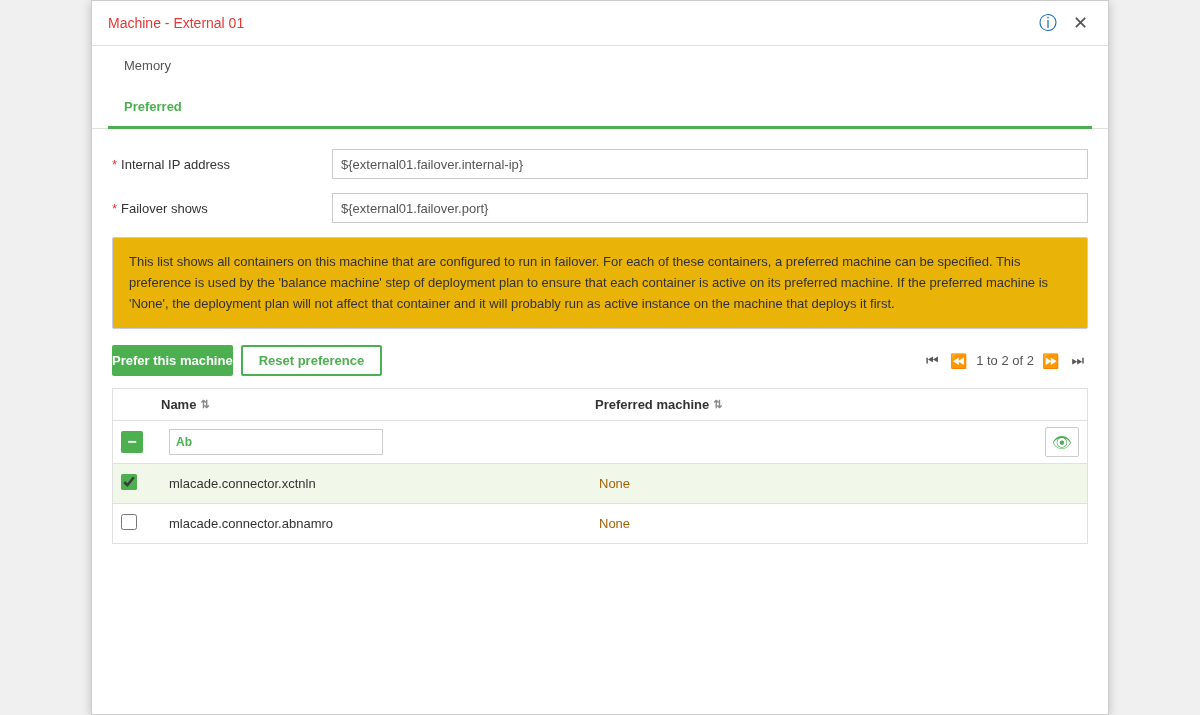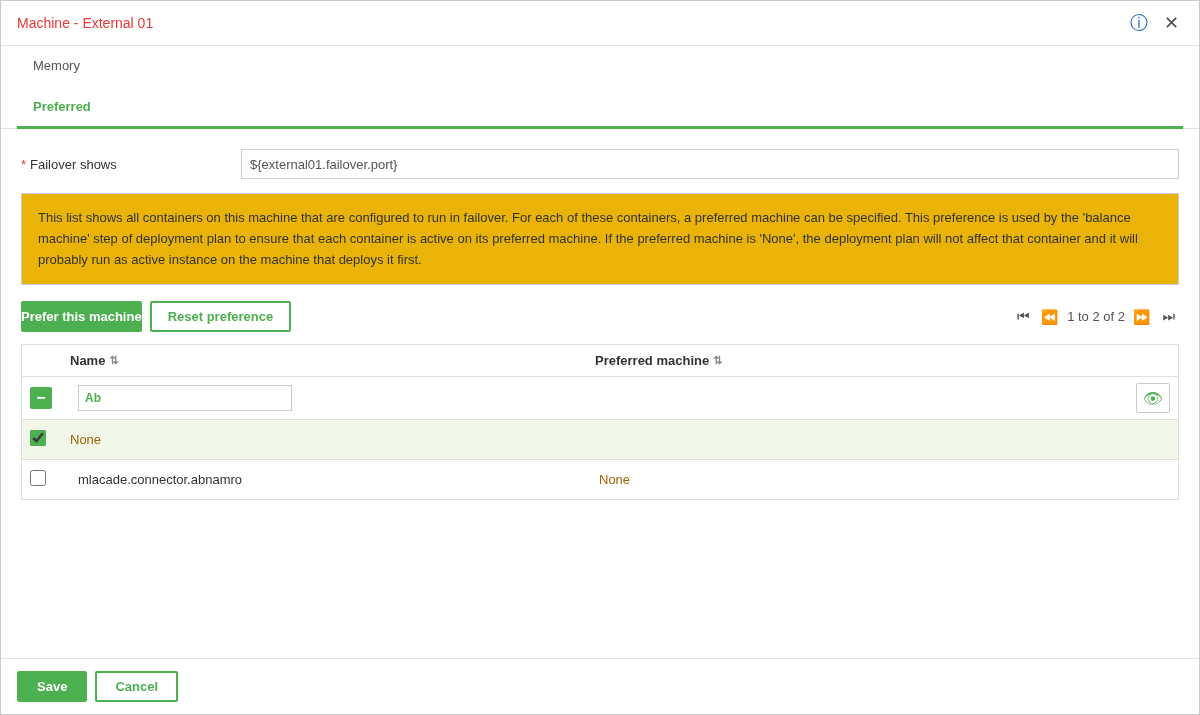--- a/index.html
+++ b/index.html
@@ -1,17 +1,17 @@
 <!DOCTYPE html>
 <html><head>
   <meta charset="utf-8">
   <style>
     * { box-sizing: border-box; margin: 0; padding: 0; }
     body { font-family: Arial, sans-serif; font-size: 13px; background: #f0f0f0; display: flex; justify-content: center; align-items: center; min-height: 100vh; }
-    .dialog { width: 1200px; min-height: 715px; background: #fff; border: 1px solid #ccc; display: flex; flex-direction: column; box-shadow: 0 2px 10px rgba(0,0,0,0.2); }
+    .dialog { width: 1018px; min-height: 715px; background: #fff; border: 1px solid #ccc; display: flex; flex-direction: column; box-shadow: 0 2px 10px rgba(0,0,0,0.2); }
     .title-bar { background: #fff; border-bottom: 1px solid #e0e0e0; padding: 8px 16px; display: flex; justify-content: space-between; align-items: center; }
     .title-text { font-size: 14px; color: #333; font-weight: normal; }
     .title-text span { color: #e53935; }
     .title-actions { display: flex; gap: 8px; align-items: center; }
     .icon-btn { background: none; border: none; cursor: pointer; color: #555; font-size: 16px; padding: 2px 4px; }
     .info-icon { color: #1565c0; font-size: 18px; }
     .close-icon { color: #555; font-size: 18px; }
     .tabs { display: flex; border-bottom: 1px solid #e0e0e0; padding: 0 16px; background: #fff; flex-direction: column; }
     .tab { padding: 12px 16px; cursor: pointer; font-size: 13px; color: #555; border-bottom: 3px solid transparent; margin-bottom: -1px; }
     .tab.active { color: #4caf50; border-bottom: 3px solid #4caf50; font-weight: bold; }
@@ -68,20 +68,26 @@
     </div>
   </div>
 
   <div class="tabs">
     <div class="tab">Memory</div>
     <div class="tab active">Preferred</div>
   </div>
 
   <div class="content-inner">
 
+    <div class="form-row">
+      <div class="form-label">
+        <span class="required-star">*</span><span>Internal IP address</span>
+      </div>
+      <input class="form-input" type="text" value="${external01.failover.internal-ip}" style="">
+    </div>
 
     <div class="form-row">
       <div class="form-label">
         <span class="required-star">*</span><span>Failover shows</span>
       </div>
       <input class="form-input" type="text" value="${external01.failover.port}" style="">
     </div>
 
     <div class="info-box">
       <span>This list shows all containers on this machine that are configured to run in failover. For each of these containers, a preferred machine can be specified. This preference is used by the 'balance machine' step of deployment plan to ensure that each container is active on its preferred machine. If the preferred machine is 'None', the deployment plan will not affect that container and it will probably run as active instance on the machine that deploys it first.</span>
@@ -129,32 +135,29 @@
           <button class="eye-btn">
             <span class="eye-icon">👁</span>
           </button>
         </div>
       </div>
 
       <div class="table-row selected">
         <div class="col-checkbox">
           <input type="checkbox" class="checkbox" checked="" style="">
         </div>
+        <div class="row-name">mlacade.connector.xctnln</div>
         <div class="row-preferred">None</div>
         <div class="row-sort-col"></div>
       </div>
 
       <div class="table-row">
         <div class="col-checkbox">
           <input type="checkbox" class="checkbox" style="">
         </div>
         <div class="row-name">mlacade.connector.abnamro</div>
         <div class="row-preferred">None</div>
         <div class="row-sort-col"></div>
       </div>
     </div>
   </div>
 
-  <div class="footer">
-    <button class="btn-save">Save</button>
-    <button class="btn-cancel">Cancel</button>
-  </div>
 </div>
 
 </body></html>

